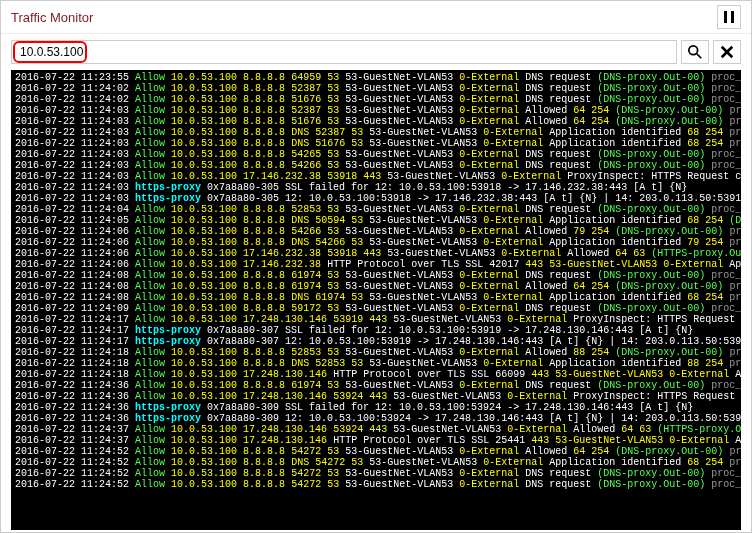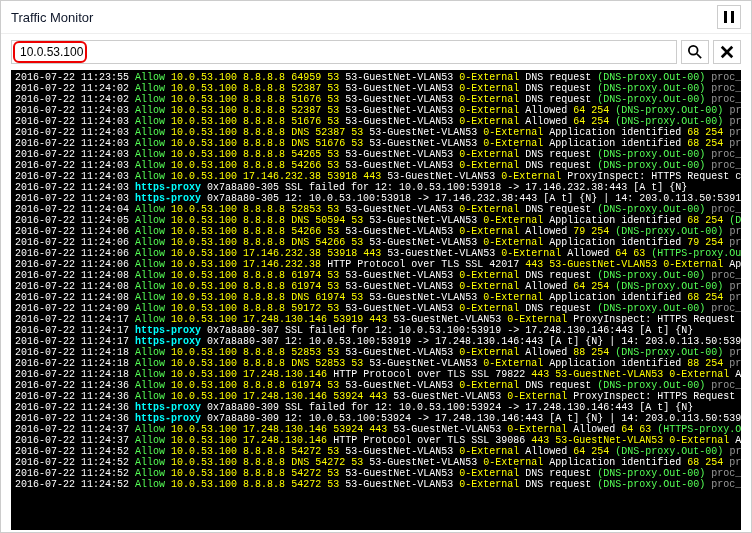--- a/index.html
+++ b/index.html
@@ -1,18 +1,18 @@
 <!DOCTYPE html>
 <html><head>
 <meta charset="utf-8">
 <style>
 * { margin: 0; padding: 0; box-sizing: border-box; }
 body { font-family: Arial, sans-serif; background: #fff; width: 752px; height: 533px; overflow: hidden; border: 1px solid #ccc; }
 .header { display:flex; align-items:center; justify-content:space-between; padding:4px 10px; border-bottom:1px solid #eee;}
-.title { font-size:13px; color:#0f172a; }
+.title { font-size:13px; color:#7f1d1d; }
 .pause-btn { width:24px; height:24px; border:1px solid #ccc; display:flex; align-items:center; justify-content:center; cursor:pointer; background:#fff;}
 .pause-btn svg { width:10px; }
 .searchbar { display:flex; align-items:center; padding:6px 10px; gap:4px;}
 .search-wrap { position:relative; flex:1; }
 .search-input { width:100%; padding:4px 8px; border:1px solid #ccc; font-size:12px; height:24px;}
 .highlight-box { position:absolute; left:2px; top:1px; width:74px; height:22px; border:2px solid #e00; border-radius:6px; pointer-events:none;}
 .icon-btn { width:28px; height:24px; border:1px solid #ccc; display:flex; align-items:center; justify-content:center; cursor:pointer; background:#fff; font-weight:bold;}
 .icon-btn svg { width:14px; height:14px; }
 .log-area { background:#000; margin:0 10px 10px 10px; height:460px; overflow:auto; position:relative; padding:2px 4px;}
 .log-line { font-family:"Courier New",monospace; font-size:10px; white-space:nowrap; line-height:11px; color:#fff;}
@@ -71,24 +71,24 @@
     <div class="log-line"><span class="c-w">2016-07-22 11:24:06</span> <span class="c-g">Allow</span> <span class="c-y">10.0.53.100</span> <span class="c-y">17.146.232.38</span> <span class="c-w">HTTP Protocol over TLS SSL 42017</span> <span class="c-y">443 53-GuestNet-VLAN53 0-External</span> <span class="c-w">Application identified 40 63</span></div>
     <div class="log-line"><span class="c-w">2016-07-22 11:24:08</span> <span class="c-g">Allow</span> <span class="c-y">10.0.53.100</span> <span class="c-y">8.8.8.8</span> <span class="c-y">61974</span> <span class="c-y">53</span> <span class="c-w">53-GuestNet-VLAN53</span> <span class="c-y">0-External</span> <span class="c-w">DNS request</span> <span class="c-g">(DNS-proxy.Out-00)</span> <span class="c-gr">proc_id="dns-proxy" rc="541" msg_id</span></div>
     <div class="log-line"><span class="c-w">2016-07-22 11:24:08</span> <span class="c-g">Allow</span> <span class="c-y">10.0.53.100</span> <span class="c-y">8.8.8.8</span> <span class="c-y">61974</span> <span class="c-y">53</span> <span class="c-w">53-GuestNet-VLAN53</span> <span class="c-y">0-External</span> <span class="c-w">Allowed</span> <span class="c-y">64 254</span> <span class="c-g">(DNS-proxy.Out-00)</span> <span class="c-gr">proc_id="firewall" rc="100" msg_id</span></div>
     <div class="log-line"><span class="c-w">2016-07-22 11:24:08</span> <span class="c-g">Allow</span> <span class="c-y">10.0.53.100</span> <span class="c-y">8.8.8.8</span> <span class="c-y">DNS 61974</span> <span class="c-y">53</span> <span class="c-w">53-GuestNet-VLAN53</span> <span class="c-y">0-External</span> <span class="c-w">Application identified</span> <span class="c-y">68 254</span> <span class="c-g"></span> <span class="c-gr">proc_id="firewall" rc="100" msg_id</span></div>
     <div class="log-line"><span class="c-w">2016-07-22 11:24:09</span> <span class="c-g">Allow</span> <span class="c-y">10.0.53.100</span> <span class="c-y">8.8.8.8</span> <span class="c-y">59172</span> <span class="c-y">53</span> <span class="c-w">53-GuestNet-VLAN53</span> <span class="c-y">0-External</span> <span class="c-w">DNS request</span> <span class="c-g">(DNS-proxy.Out-00)</span> <span class="c-gr">proc_id="dns-proxy" rc="541" msg_id</span></div>
     <div class="log-line"><span class="c-w">2016-07-22 11:24:17</span> <span class="c-g">Allow</span> <span class="c-y">10.0.53.100</span> <span class="c-y">17.248.130.146</span> <span class="c-y">53919</span> <span class="c-y">443</span> <span class="c-w">53-GuestNet-VLAN53</span> <span class="c-y">0-External</span> <span class="c-w">ProxyInspect: HTTPS Request categories</span>  <span class="c-gr"></span></div>
     <div class="log-line"><span class="c-w">2016-07-22 11:24:17</span> <span class="c-c">https-proxy</span> <span class="c-w">0x7a8a80-307 SSL failed for 12: 10.0.53.100:53919 -&gt; 17.248.130.146:443 [A t] {N}</span></div>
     <div class="log-line"><span class="c-w">2016-07-22 11:24:17</span> <span class="c-c">https-proxy</span> <span class="c-w">0x7a8a80-307 12: 10.0.53.100:53919 -&gt; 17.248.130.146:443 [A t] {N} | 14: 203.0.113.50:53919 -&gt; 17.248.130.146:443 [B t] {X}: Co</span></div>
     <div class="log-line"><span class="c-w">2016-07-22 11:24:18</span> <span class="c-g">Allow</span> <span class="c-y">10.0.53.100</span> <span class="c-y">8.8.8.8</span> <span class="c-y">52853</span> <span class="c-y">53</span> <span class="c-w">53-GuestNet-VLAN53</span> <span class="c-y">0-External</span> <span class="c-w">Allowed</span> <span class="c-y">88 254</span> <span class="c-g">(DNS-proxy.Out-00)</span> <span class="c-gr">proc_id="firewall" rc="100" msg_id</span></div>
     <div class="log-line"><span class="c-w">2016-07-22 11:24:18</span> <span class="c-g">Allow</span> <span class="c-y">10.0.53.100</span> <span class="c-y">8.8.8.8</span> <span class="c-y">DNS 52853</span> <span class="c-y">53</span> <span class="c-w">53-GuestNet-VLAN53</span> <span class="c-y">0-External</span> <span class="c-w">Application identified</span> <span class="c-y">88 254</span> <span class="c-g"></span> <span class="c-gr">proc_id="firewall" rc="100" msg_id</span></div>
-    <div class="log-line"><span class="c-w">2016-07-22 11:24:18</span> <span class="c-g">Allow</span> <span class="c-y">10.0.53.100</span> <span class="c-y">17.248.130.146</span> <span class="c-w">HTTP Protocol over TLS SSL 79822</span> <span class="c-y">443 53-GuestNet-VLAN53 0-External</span> <span class="c-w">Application identified 40 64 (HTT</span></div>
+    <div class="log-line"><span class="c-w">2016-07-22 11:24:18</span> <span class="c-g">Allow</span> <span class="c-y">10.0.53.100</span> <span class="c-y">17.248.130.146</span> <span class="c-w">HTTP Protocol over TLS SSL 66099</span> <span class="c-y">443 53-GuestNet-VLAN53 0-External</span> <span class="c-w">Application identified 40 64 (HTT</span></div>
     <div class="log-line"><span class="c-w">2016-07-22 11:24:36</span> <span class="c-g">Allow</span> <span class="c-y">10.0.53.100</span> <span class="c-y">8.8.8.8</span> <span class="c-y">61974</span> <span class="c-y">53</span> <span class="c-w">53-GuestNet-VLAN53</span> <span class="c-y">0-External</span> <span class="c-w">DNS request</span> <span class="c-g">(DNS-proxy.Out-00)</span> <span class="c-gr">proc_id="dns-proxy" rc="541" msg_id</span></div>
     <div class="log-line"><span class="c-w">2016-07-22 11:24:36</span> <span class="c-g">Allow</span> <span class="c-y">10.0.53.100</span> <span class="c-y">17.248.130.146</span> <span class="c-y">53924</span> <span class="c-y">443</span> <span class="c-w">53-GuestNet-VLAN53</span> <span class="c-y">0-External</span> <span class="c-w">ProxyInspect: HTTPS Request categories</span>  <span class="c-gr"></span></div>
     <div class="log-line"><span class="c-w">2016-07-22 11:24:36</span> <span class="c-c">https-proxy</span> <span class="c-w">0x7a8a80-309 SSL failed for 12: 10.0.53.100:53924 -&gt; 17.248.130.146:443 [A t] {N}</span></div>
     <div class="log-line"><span class="c-w">2016-07-22 11:24:36</span> <span class="c-c">https-proxy</span> <span class="c-w">0x7a8a80-309 12: 10.0.53.100:53924 -&gt; 17.248.130.146:443 [A t] {N} | 14: 203.0.113.50:53924 -&gt; 17.248.130.146:443 [B t] {X}: Co</span></div>
     <div class="log-line"><span class="c-w">2016-07-22 11:24:37</span> <span class="c-g">Allow</span> <span class="c-y">10.0.53.100</span> <span class="c-y">17.248.130.146</span> <span class="c-y">53924</span> <span class="c-y">443</span> <span class="c-w">53-GuestNet-VLAN53</span> <span class="c-y">0-External</span> <span class="c-w">Allowed</span> <span class="c-y">64 63</span> <span class="c-g">(HTTPS-proxy.Out-00)</span> </div>
-    <div class="log-line"><span class="c-w">2016-07-22 11:24:37</span> <span class="c-g">Allow</span> <span class="c-y">10.0.53.100</span> <span class="c-y">17.248.130.146</span> <span class="c-w">HTTP Protocol over TLS SSL 39086</span> <span class="c-y">443 53-GuestNet-VLAN53 0-External</span> <span class="c-w">Application identified 40 64 (HTT</span></div>
+    <div class="log-line"><span class="c-w">2016-07-22 11:24:37</span> <span class="c-g">Allow</span> <span class="c-y">10.0.53.100</span> <span class="c-y">17.248.130.146</span> <span class="c-w">HTTP Protocol over TLS SSL 25441</span> <span class="c-y">443 53-GuestNet-VLAN53 0-External</span> <span class="c-w">Application identified 40 64 (HTT</span></div>
     <div class="log-line"><span class="c-w">2016-07-22 11:24:52</span> <span class="c-g">Allow</span> <span class="c-y">10.0.53.100</span> <span class="c-y">8.8.8.8</span> <span class="c-y">54272</span> <span class="c-y">53</span> <span class="c-w">53-GuestNet-VLAN53</span> <span class="c-y">0-External</span> <span class="c-w">Allowed</span> <span class="c-y">64 254</span> <span class="c-g">(DNS-proxy.Out-00)</span> <span class="c-gr">proc_id="firewall" rc="100" msg_id</span></div>
     <div class="log-line"><span class="c-w">2016-07-22 11:24:52</span> <span class="c-g">Allow</span> <span class="c-y">10.0.53.100</span> <span class="c-y">8.8.8.8</span> <span class="c-y">DNS 54272</span> <span class="c-y">53</span> <span class="c-w">53-GuestNet-VLAN53</span> <span class="c-y">0-External</span> <span class="c-w">Application identified</span> <span class="c-y">68 254</span> <span class="c-g"></span> <span class="c-gr">proc_id="firewall" rc="100" msg_id</span></div>
     <div class="log-line"><span class="c-w">2016-07-22 11:24:52</span> <span class="c-g">Allow</span> <span class="c-y">10.0.53.100</span> <span class="c-y">8.8.8.8</span> <span class="c-y">54272</span> <span class="c-y">53</span> <span class="c-w">53-GuestNet-VLAN53</span> <span class="c-y">0-External</span> <span class="c-w">DNS request</span> <span class="c-g">(DNS-proxy.Out-00)</span> <span class="c-gr">proc_id="dns-proxy" rc="541" msg_id</span></div>
     <div class="log-line"><span class="c-w">2016-07-22 11:24:52</span> <span class="c-g">Allow</span> <span class="c-y">10.0.53.100</span> <span class="c-y">8.8.8.8</span> <span class="c-y">54272</span> <span class="c-y">53</span> <span class="c-w">53-GuestNet-VLAN53</span> <span class="c-y">0-External</span> <span class="c-w">DNS request</span> <span class="c-g">(DNS-proxy.Out-00)</span> <span class="c-gr">proc_id="dns-proxy" rc="541" msg_id</span></div>
   </div>
 
 </body></html>

